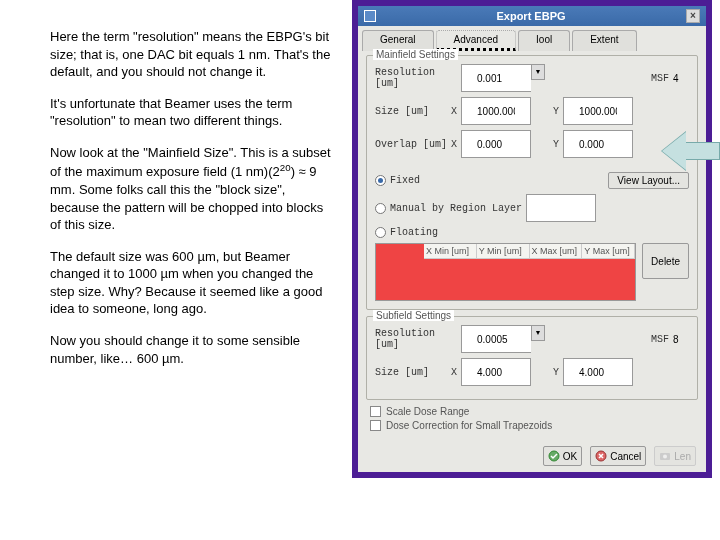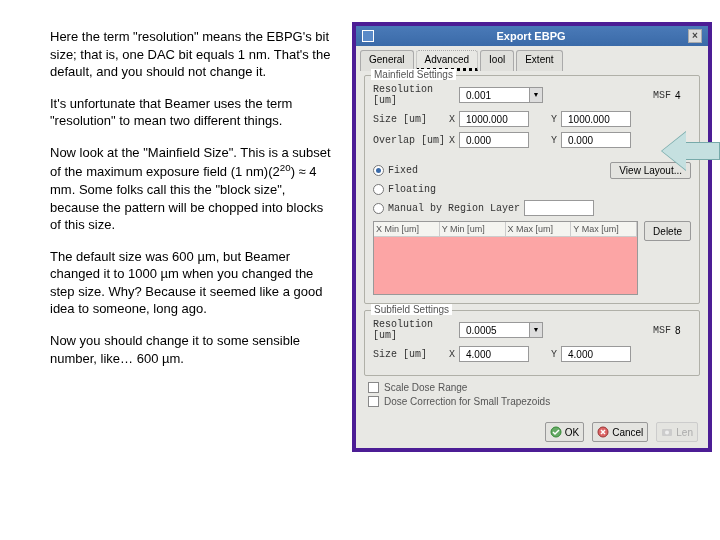--- a/index.html
+++ b/index.html
@@ -1,50 +1,50 @@
 <!DOCTYPE html>
 <html><head>
 <meta charset="utf-8">
 <style>
   * { box-sizing: border-box; margin: 0; padding: 0; }
   body { font-family: Arial, sans-serif; font-size: 11px; width: 720px; height: 540px; background: #fff; position: relative; }
   
   .left-text { position: absolute; left: 50px; top: 28px; width: 285px; font-size: 13px; line-height: 1.35; color: #000; }
   .left-text p { margin-bottom: 14px; }
   
-  .dialog { position: absolute; left: 352px; top: 22px; width: 360px; background: #e8e8e4; border: 4px solid #4c1d95; }
+  .dialog { position: absolute; left: 352px; top: 0; width: 360px; background: #e8e8e4; border: 6px solid #4c1d95; }
   .titlebar { background: linear-gradient(#4a7ab8, #3a6aa8); color: #fff; padding: 3px 6px; font-size: 11px; font-weight: bold; display: flex; align-items: center; justify-content: space-between; }
   .titlebar .title { flex: 1; text-align: center; }
   .titlebar .icon { width: 12px; height: 12px; background: #5a8ac8; border: 1px solid #fff; }
   .close-x { width: 14px; height: 14px; background: #ddd; color: #444; text-align: center; line-height: 12px; font-size: 10px; cursor: pointer; border: 1px solid #aaa; }
   
   .tabs { display: flex; padding: 4px 4px 0 4px; gap: 2px; font-size: 10px; }
-  .tab { padding: 3px 8px; background: #e0e0dc; border: 1px solid #aaa; border-bottom: none; border-radius: 3px 3px 0 0; cursor: pointer; }
+  .tab { padding: 3px 17px; background: #e0e0dc; border: 1px solid #aaa; border-bottom: none; border-radius: 3px 3px 0 0; cursor: pointer; }
   .tab.active { background: #e8e8e4; border-style: dotted; }
   
   .tab-body { padding: 4px 8px 6px 8px; }
   
   .group { border: 1px solid #b0b0a8; border-radius: 2px; margin-bottom: 6px; padding: 8px 8px 8px 8px; position: relative; font-size: 10px; }
   .group-title { position: absolute; top: -7px; left: 6px; background: #ffffff; padding: 0 3px; color: #555; }
   
   .row { display: flex; align-items: center; gap: 4px; margin-bottom: 5px; }
   .lbl { color: #333; font-family: Liberation Mono, monospace; }
   .w-res { width: 82px; }
   .w-size { width: 72px; }
-  .input { background: #fff; border: 1px solid #999; padding: 1px 6px; font-size: 10px; height: 16px; }
+  .input { background: #fff; border: 1px solid #999; padding: 1px 15px; font-size: 10px; height: 28px; }
   .combo { display: flex; }
   .combo .input { border-right: none; }
   .combo-btn { width: 14px; height: 16px; background: #ddd; border: 1px solid #999; font-size: 7px; text-align: center; line-height: 14px; cursor: pointer; }
   
   .radio { width: 11px; height: 11px; border: 1px solid #777; border-radius: 50%; background: #fff; display: inline-flex; align-items: center; justify-content: center; }
   .radio.sel::after { content: ""; width: 5px; height: 5px; background: #3a6aa8; border-radius: 50%; }
   .btn { background: #e4e4e0; border: 1px solid #999; padding: 2px 8px; font-size: 10px; cursor: pointer; border-radius: 2px; }
   
   .table-wrap { display: flex; gap: 6px; }
-  .mini-table { flex: 1; background: #fca5a5; border: 1px solid #999; height: 74px; }
+  .mini-table { flex: 1; background: #ef4444; border: 1px solid #999; height: 58px; padding-left: 48px; }
   .mini-table .hdr { display: flex; }
   .mini-table .hdr div { flex: 1; border-right: 1px solid #ccc; border-bottom: 1px solid #ccc; padding: 2px 2px; font-size: 9px; background: #f4f4f0; color: #555; white-space: nowrap; overflow: hidden; }
   
   .chk-row { display: flex; align-items: center; gap: 5px; margin: 3px 0 3px 4px; font-size: 10px; color: #555; }
   .chk { width: 11px; height: 11px; border: 1px solid #888; background: #fff; }
   
   .footer { display: flex; justify-content: flex-end; gap: 8px; padding: 6px 10px; }
   .fbtn { display: flex; align-items: center; gap: 3px; background: #e4e4e0; border: 1px solid #999; padding: 3px 4px; font-size: 10px; cursor: pointer; border-radius: 2px; }
   .fbtn.disabled { color: #aaa; border-color: #ccc; }
   .fico { width: 12px; height: 12px; display: inline-block; }
@@ -55,21 +55,21 @@
   .arrow-head-b { position: absolute; left: -9px; top: 3px; width: 0; height: 0; border-top: 20px solid transparent; border-bottom: 20px solid transparent; border-right: 25px solid #7aa; }
   
   sup { font-size: 0.75em; }
 </style>
 </head>
 <body>
 
 <div class="left-text">
   <p>Here the term "resolution" means the EBPG's bit size; that is, one DAC bit equals 1 nm. That's the default, and you should not change it.</p>
   <p>It's unfortunate that Beamer uses the term "resolution" to mean two different things.</p>
-  <p><span>Now look at the "Mainfield Size". This is a subset of the maximum exposure field (1 nm)(2</span><sup>20</sup><span>) ≈ 4 mm. Some folks call this the "block size", because the pattern will be chopped into blocks of this size.</span></p>
+  <p><span>Now look at the "Mainfield Size". This is a subset of the maximum exposure field (1 nm)(2</span><sup>20</sup><span>) ≈ 9 mm. Some folks call this the "block size", because the pattern will be chopped into blocks of this size.</span></p>
   <p>The default size was 600 µm, but Beamer changed it to 1000 µm when you changed the step size. Why?  Because it seemed like a good idea to someone, long ago.</p>
   <p>Now you should change it to some sensible number, like… 600 µm.</p>
 </div>
 
 <div class="dialog">
   <div class="titlebar">
     <span class="icon"></span>
     <span class="title">Export EBPG</span>
     <span class="close-x">×</span>
   </div>
@@ -116,38 +116,38 @@
       </div>
 
       <div class="row" style="margin-top:14px">
         <span class="radio sel"></span>
         <span class="lbl" style="width:80px">Fixed</span>
         <span style="flex:1"></span>
         <button class="btn">View Layout...</button>
       </div>
       <div class="row">
         <span class="radio"></span>
-        <span class="lbl">Floating</span>
-      </div>
-      <div class="row">
-        <span class="radio"></span>
         <span class="lbl">Manual by Region Layer</span>
         <input class="input" style="width: 70px;">
+      </div>
+      <div class="row">
+        <span class="radio"></span>
+        <span class="lbl">Floating</span>
       </div>
 
       <div class="table-wrap" style="margin-top:4px">
         <div class="mini-table">
           <div class="hdr">
             <div>X Min [um]</div>
             <div>Y Min [um]</div>
             <div>X Max [um]</div>
             <div>Y Max [um]</div>
           </div>
         </div>
-        <button class="btn" style="height:20px">Delete</button>
+        <button class="btn" style="height:36px">Delete</button>
       </div>
     </div>
 
     <div class="group">
       <span class="group-title">Subfield Settings</span>
 
       <div class="row">
         <span class="lbl w-res">Resolution [um]</span>
         <div class="combo">
           <input class="input" style="width: 70px;" value="0.0005">

